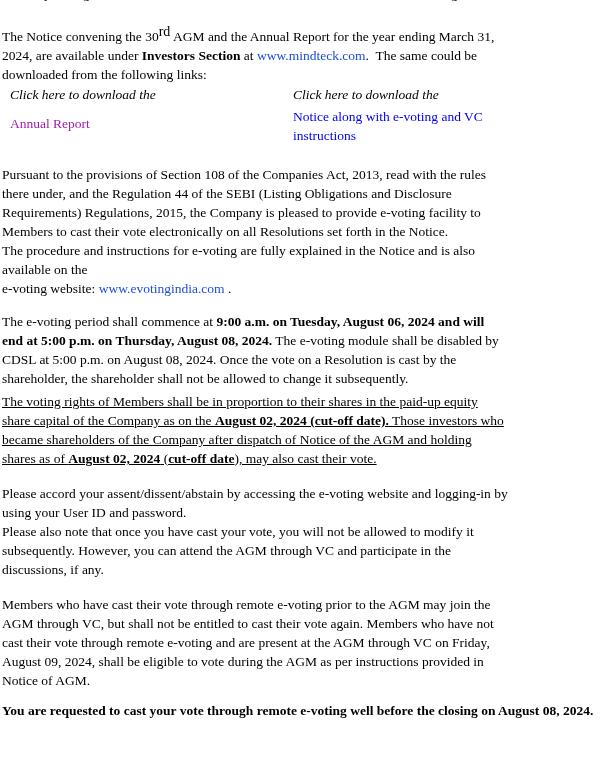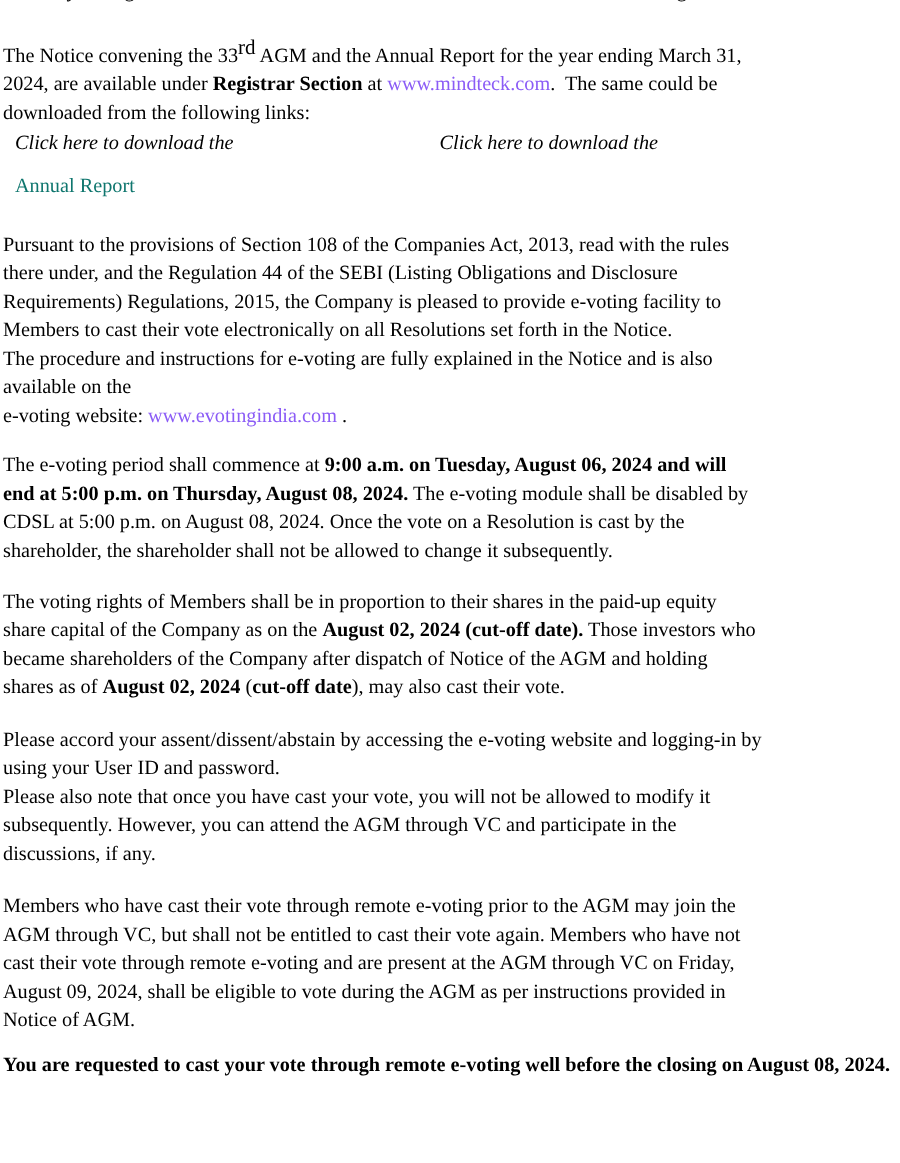--- a/index.html
+++ b/index.html
@@ -17,44 +17,45 @@
     font-size: 13.5px;
     line-height: 19px;
     color: #000000;
     padding: 0 5px 0 2px;
     margin-top: -16px;
     white-space: pre;
   }
   .para { margin: 0; white-space: pre; }
   .run-normal { font-style: normal; font-weight: normal; }
   .run-bold { font-weight: bold; }
-  .run-link { color: #8b5cf6; cursor: pointer; text-decoration: none; }
+  .run-link { color: #1d4ed8; cursor: pointer; text-decoration: none; }
   .run-sup { font-size: 14px; vertical-align: 5px; line-height: 0; }
   .cols { display: flex; white-space: pre; }
   .col-left { width: 291px; box-sizing: border-box; padding-left: 8px; flex: 0 0 auto; }
   .col-right { flex: 1 1 auto; }
   .col-caption { font-style: italic; }
-  .col-left .col-link { margin-top: 10px; color: #0f766e; cursor: pointer; }
+  .col-left .col-link { margin-top: 10px; color: #a21caf; cursor: pointer; }
   .col-right .col-link { margin-top: 3px; color: #0000EE; cursor: pointer; }
 </style>
 </head>
 <body>
 
-<div class="doc"><div class="para" style="margin-top: 0px;"><span class="run-normal">sent only through electronic mode to those Members whose e-mail addresses are registered</span></div><div class="para" style="margin-top: 24px;"><span class="run-normal">The Notice convening the 33</span><span class="run-sup">rd</span><span class="run-normal"> AGM and the Annual Report for the year ending March 31,
-2024, are available under </span><span class="run-bold">Registrar Section</span><span class="run-normal"> at </span><span class="run-link">www.mindteck.com</span><span class="run-normal">.  The same could be
-downloaded from the following links:</span></div><div class="cols" style="margin-top: 1px;"><div class="col-left"><div class="col-caption">Click here to download the</div><div class="col-link">Annual Report</div></div><div class="col-right"><div class="col-caption">Click here to download the</div></div></div><div class="para" style="margin-top: 20px;"><span class="run-normal">Pursuant to the provisions of Section 108 of the Companies Act, 2013, read with the rules
+<div class="doc"><div class="para" style="margin-top: 0px;"><span class="run-normal">sent only through electronic mode to those Members whose e-mail addresses are registered</span></div><div class="para" style="margin-top: 24px;"><span class="run-normal">The Notice convening the 30</span><span class="run-sup">rd</span><span class="run-normal"> AGM and the Annual Report for the year ending March 31,
+2024, are available under </span><span class="run-bold">Investors Section</span><span class="run-normal"> at </span><span class="run-link">www.mindteck.com</span><span class="run-normal">.  The same could be
+downloaded from the following links:</span></div><div class="cols" style="margin-top: 1px;"><div class="col-left"><div class="col-caption">Click here to download the</div><div class="col-link">Annual Report</div></div><div class="col-right"><div class="col-caption">Click here to download the</div><div class="col-link">Notice along with e-voting and VC
+instructions</div></div></div><div class="para" style="margin-top: 20px;"><span class="run-normal">Pursuant to the provisions of Section 108 of the Companies Act, 2013, read with the rules
 there under, and the Regulation 44 of the SEBI (Listing Obligations and Disclosure
 Requirements) Regulations, 2015, the Company is pleased to provide e-voting facility to
 Members to cast their vote electronically on all Resolutions set forth in the Notice.
 The procedure and instructions for e-voting are fully explained in the Notice and is also
 available on the
 e-voting website: </span><span class="run-link">www.evotingindia.com</span><span class="run-normal"> .</span></div><div class="para" style="margin-top: 14px;"><span class="run-normal">The e-voting period shall commence at </span><span class="run-bold">9:00 a.m. on Tuesday, August 06, 2024 and will
 end at 5:00 p.m. on Thursday, August 08, 2024.</span><span class="run-normal"> The e-voting module shall be disabled by
 CDSL at 5:00 p.m. on August 08, 2024. Once the vote on a Resolution is cast by the
-shareholder, the shareholder shall not be allowed to change it subsequently.</span></div><div class="para" style="margin-top: 15px;"><span class="run-normal">The voting rights of Members shall be in proportion to their shares in the paid-up equity
+shareholder, the shareholder shall not be allowed to change it subsequently.</span></div><div class="para" style="margin-top: 4px; text-decoration: underline;"><span class="run-normal">The voting rights of Members shall be in proportion to their shares in the paid-up equity
 share capital of the Company as on the </span><span class="run-bold">August 02, 2024 (cut-off date).</span><span class="run-normal"> Those investors who
 became shareholders of the Company after dispatch of Notice of the AGM and holding
 shares as of </span><span class="run-bold">August 02, 2024</span><span class="run-normal"> (</span><span class="run-bold">cut-off date</span><span class="run-normal">), may also cast their vote.</span></div><div class="para" style="margin-top: 16px;"><span class="run-normal">Please accord your assent/dissent/abstain by accessing the e-voting website and logging-in by
 using your User ID and password.</span></div><div class="para" style=""><span class="run-normal">Please also note that once you have cast your vote, you will not be allowed to modify it
 subsequently. However, you can attend the AGM through VC and participate in the
 discussions, if any.</span></div><div class="para" style="margin-top: 16px;"><span class="run-normal">Members who have cast their vote through remote e-voting prior to the AGM may join the
 AGM through VC, but shall not be entitled to cast their vote again. Members who have not
 cast their vote through remote e-voting and are present at the AGM through VC on Friday,
 August 09, 2024, shall be eligible to vote during the AGM as per instructions provided in
 Notice of AGM.</span></div><div class="para" style="margin-top: 11px;"><span class="run-bold">You are requested to cast your vote through remote e-voting well before the closing on August 08, 2024.</span></div></div>

